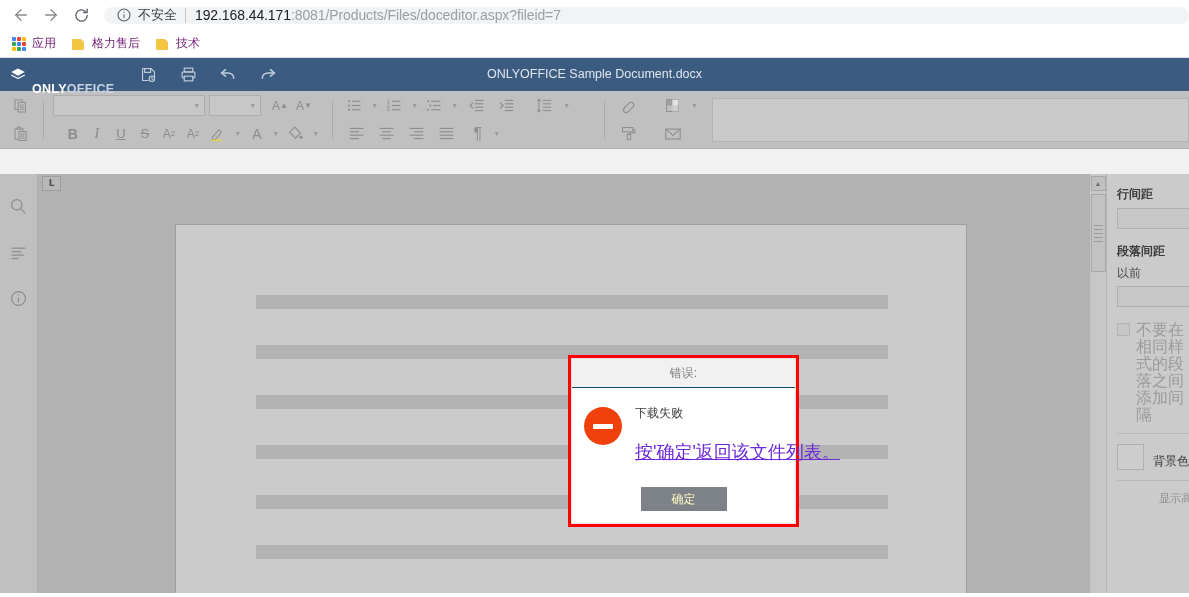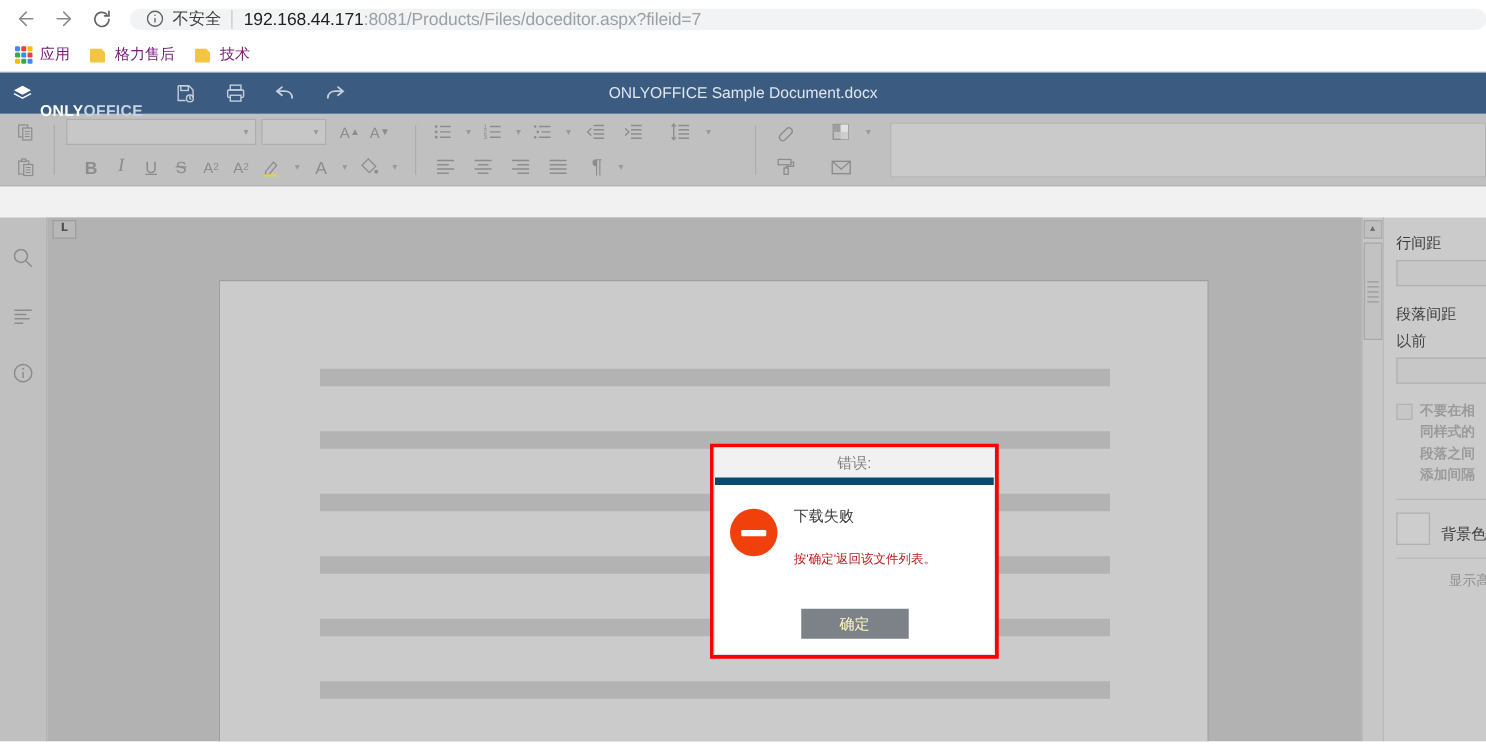--- a/index.html
+++ b/index.html
@@ -277,21 +277,21 @@
 
   
   .right-panel {
     width: 83px;
     background: #cbcbcb;
     border-left: 1px solid #b4b4b4;
     padding: 12px 0 0 10px;
     overflow: hidden;
   }
   .rp-title {
-    font-size: 12px; font-weight: normal; color: #3c3c3c;
+    font-size: 12px; font-weight: bold; color: #3c3c3c;
     white-space: nowrap; margin-bottom: 5px;
   }
   .rp-sublabel {
     font-size: 12px; color: #4a4a4a; white-space: nowrap; margin-bottom: 4px;
   }
   .rp-input {
     width: 120px; height: 21px;
     background: #c7c7c7;
     border: 1px solid #b0b0b0;
     margin-bottom: 14px;
@@ -299,23 +299,22 @@
   .rp-check-row {
     display: flex; align-items: flex-start;
     margin-bottom: 10px;
   }
   .rp-checkbox {
     width: 13px; height: 13px;
     background: #c7c7c7; border: 1px solid #b3b3b3;
     flex: none; margin-right: 6px; margin-top: 2px;
   }
   .rp-check-label {
-    font-size: 11px; color: #9b9b9b; line-height: 17px;
+    font-size: 16px; color: #9b9b9b; line-height: 17px;
     width: 90px;
-    font-weight: bold;
   }
   .rp-divider { width: 95px; height: 1px; background: #b8b8b8; margin: 10px 0; }
   .rp-color-row { display: flex; align-items: flex-end; gap: 9px; }
   .rp-color-swatch {
     width: 42px; height: 26px;
     background: #cdcdcd;
     border: 1px solid #b0b0b0;
   }
   .rp-color-label { font-size: 12px; color: #3c3c3c; white-space: nowrap; }
   .rp-show-label {
@@ -336,21 +335,21 @@
     left: 571px; top: 300px;
     width: 225px; height: 166px;
     background: #ffffff;
     border: 1px solid #e3e3e3;
     box-sizing: border-box;
     display: flex; flex-direction: column;
   }
   .dlg-titlebar {
     height: 29px;
     background: #f1f1f1;
-    border-bottom: 6px solid #0c4a6e;
+    border-bottom: 1px solid #0c4a6e;
     display: flex; align-items: center; justify-content: center;
     font-size: 12px; color: #808080;
   }
   .dlg-body {
     flex: 1;
     display: flex;
     padding: 13px 14px 0 12px;
   }
   .dlg-icon {
     width: 38px; height: 38px;
@@ -363,21 +362,21 @@
   .dlg-icon::after {
     content: "";
     position: absolute;
     left: 9px; top: 16.5px;
     width: 20px; height: 5px;
     background: #ffffff;
     border-radius: 1px;
   }
   .dlg-texts { margin-left: 13px; padding-top: 4px; }
   .dlg-msg1 { font-size: 12px; color: #3c3c3c; }
-  .dlg-msg2 { font-size: 10px; color: #b91c1c; margin-top: 18px; white-space: nowrap; }
+  .dlg-msg2 { font-size: 18px; color: #6d28d9; margin-top: 18px; white-space: nowrap; text-decoration: underline; }
   .dlg-footer {
     height: 48px;
     display: flex; align-items: center; justify-content: center;
   }
   .dlg-ok-btn {
     width: 86px; height: 24px;
     background: #7d8289;
     color: #fef9c3;
     font-size: 12px;
     display: flex; align-items: center; justify-content: center;

